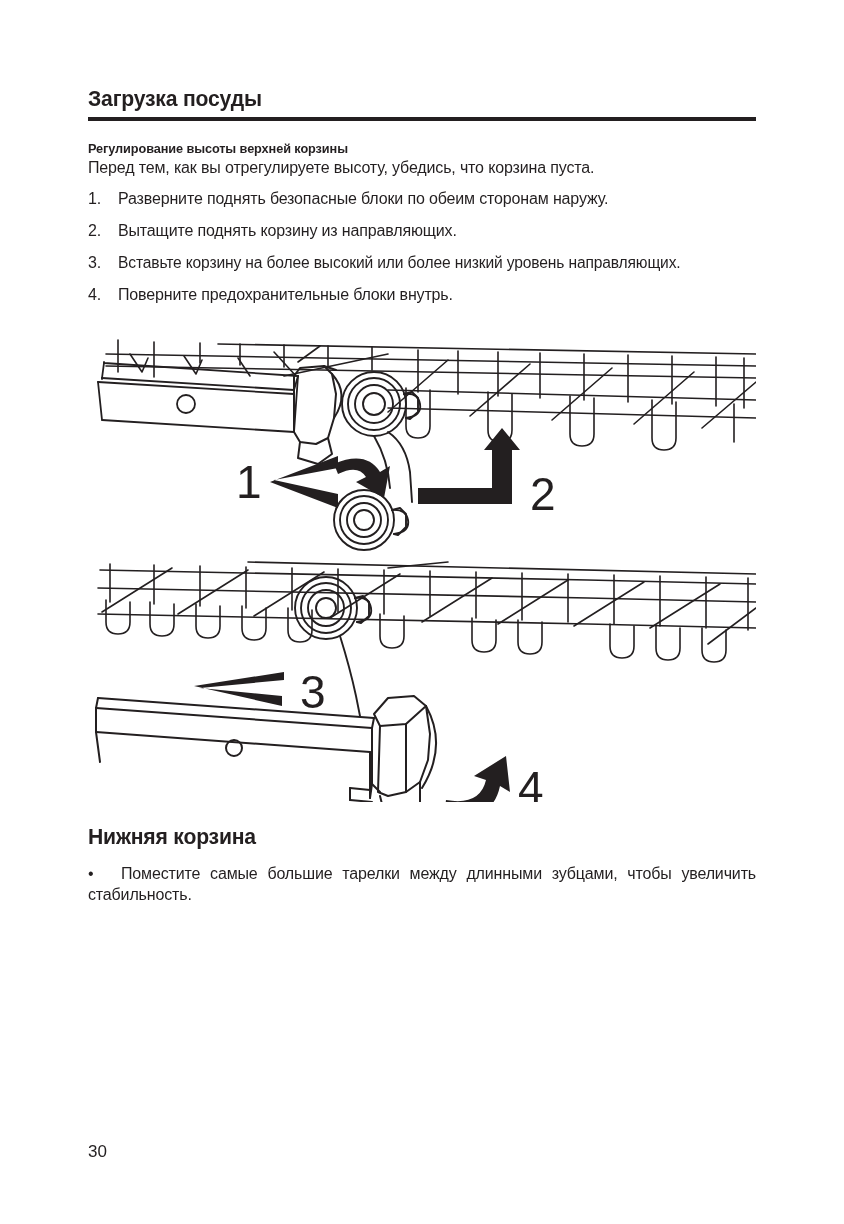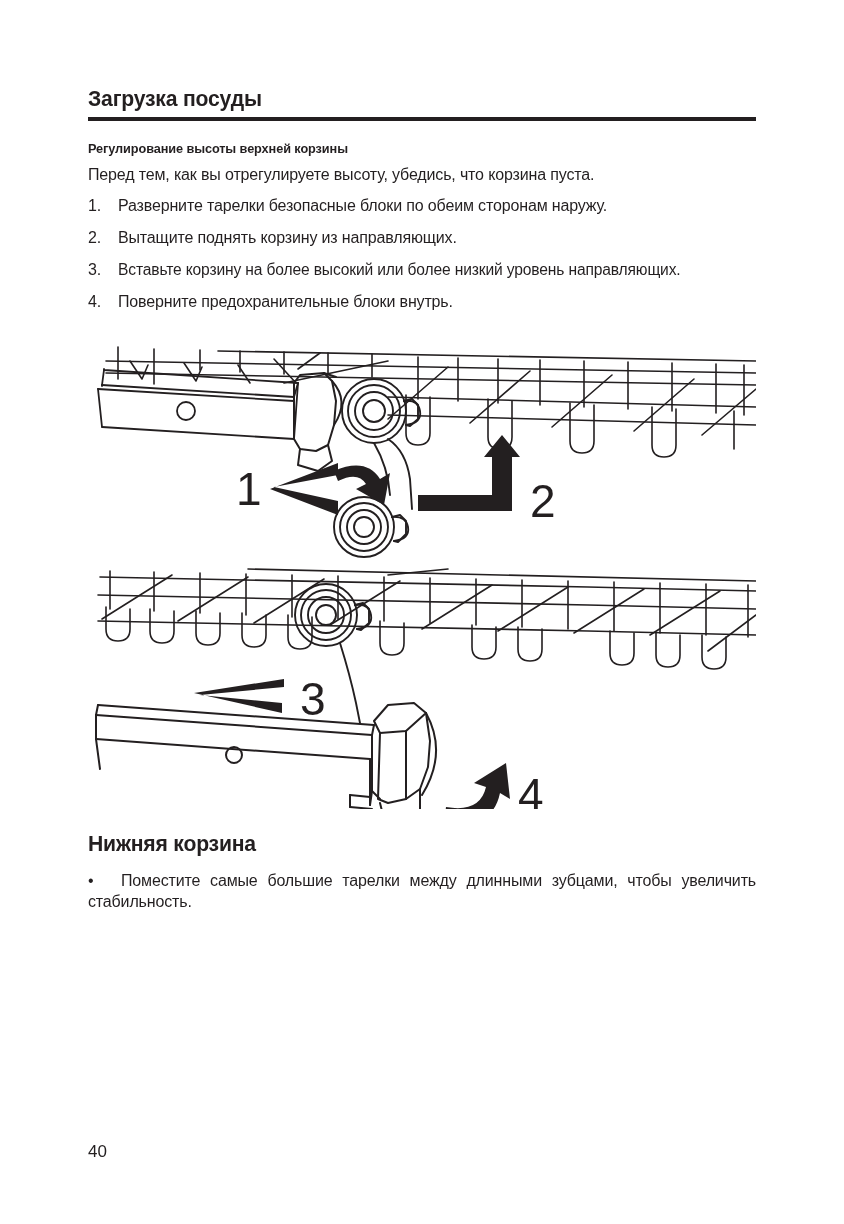--- a/index.html
+++ b/index.html
@@ -55,21 +55,21 @@
   }
 
   .important {
     font-size: 15.5px;
     font-weight: bold;
     margin-top: 32px;
     letter-spacing: -0.1px;
   }
   .intro {
     font-size: 16px;
-    margin-top: 8px;
+    margin-top: 1px;
     line-height: 1.33;
     letter-spacing: -0.15px;
   }
 
   
   .steps {
     margin-top: 10px;
   }
   .step {
     display: flex;
@@ -143,21 +143,21 @@
     <h1 class="chapter-title">Загрузка посуды</h1>
     <div class="title-rule"></div>
 
     <div class="subhead">Регулирование высоты верхней корзины</div>
 
     <div class="intro">Перед тем, как вы отрегулируете высоту, убедись, что корзина пуста.</div>
 
     <div class="steps">
       <div class="step">
         <span class="step-num">1.</span>
-        <span class="step-text">Разверните тарелки безопасные блоки по обеим сторонам наружу.</span>
+        <span class="step-text">Разверните поднять безопасные блоки по обеим сторонам наружу.</span>
       </div>
       <div class="step">
         <span class="step-num">2.</span>
         <span class="step-text">Вытащите поднять корзину из направляющих.</span>
       </div>
       <div class="step condensed">
         <span class="step-num">3.</span>
         <span class="step-text">Вставьте корзину на более высокий или более низкий уровень направляющих.</span>
       </div>
       <div class="step">
@@ -387,14 +387,14 @@
       </svg>
     </div>
 
     <div class="section-title">Нижняя корзина</div>
 
     <p class="bullet">
       <span class="dot">•</span><span>Поместите самые большие тарелки между длинными зубцами, чтобы увеличить стабильность.</span>
     </p>
   </div>
 
-  <div class="folio">40</div>
+  <div class="folio">30</div>
 </div>
 
 </body></html>

